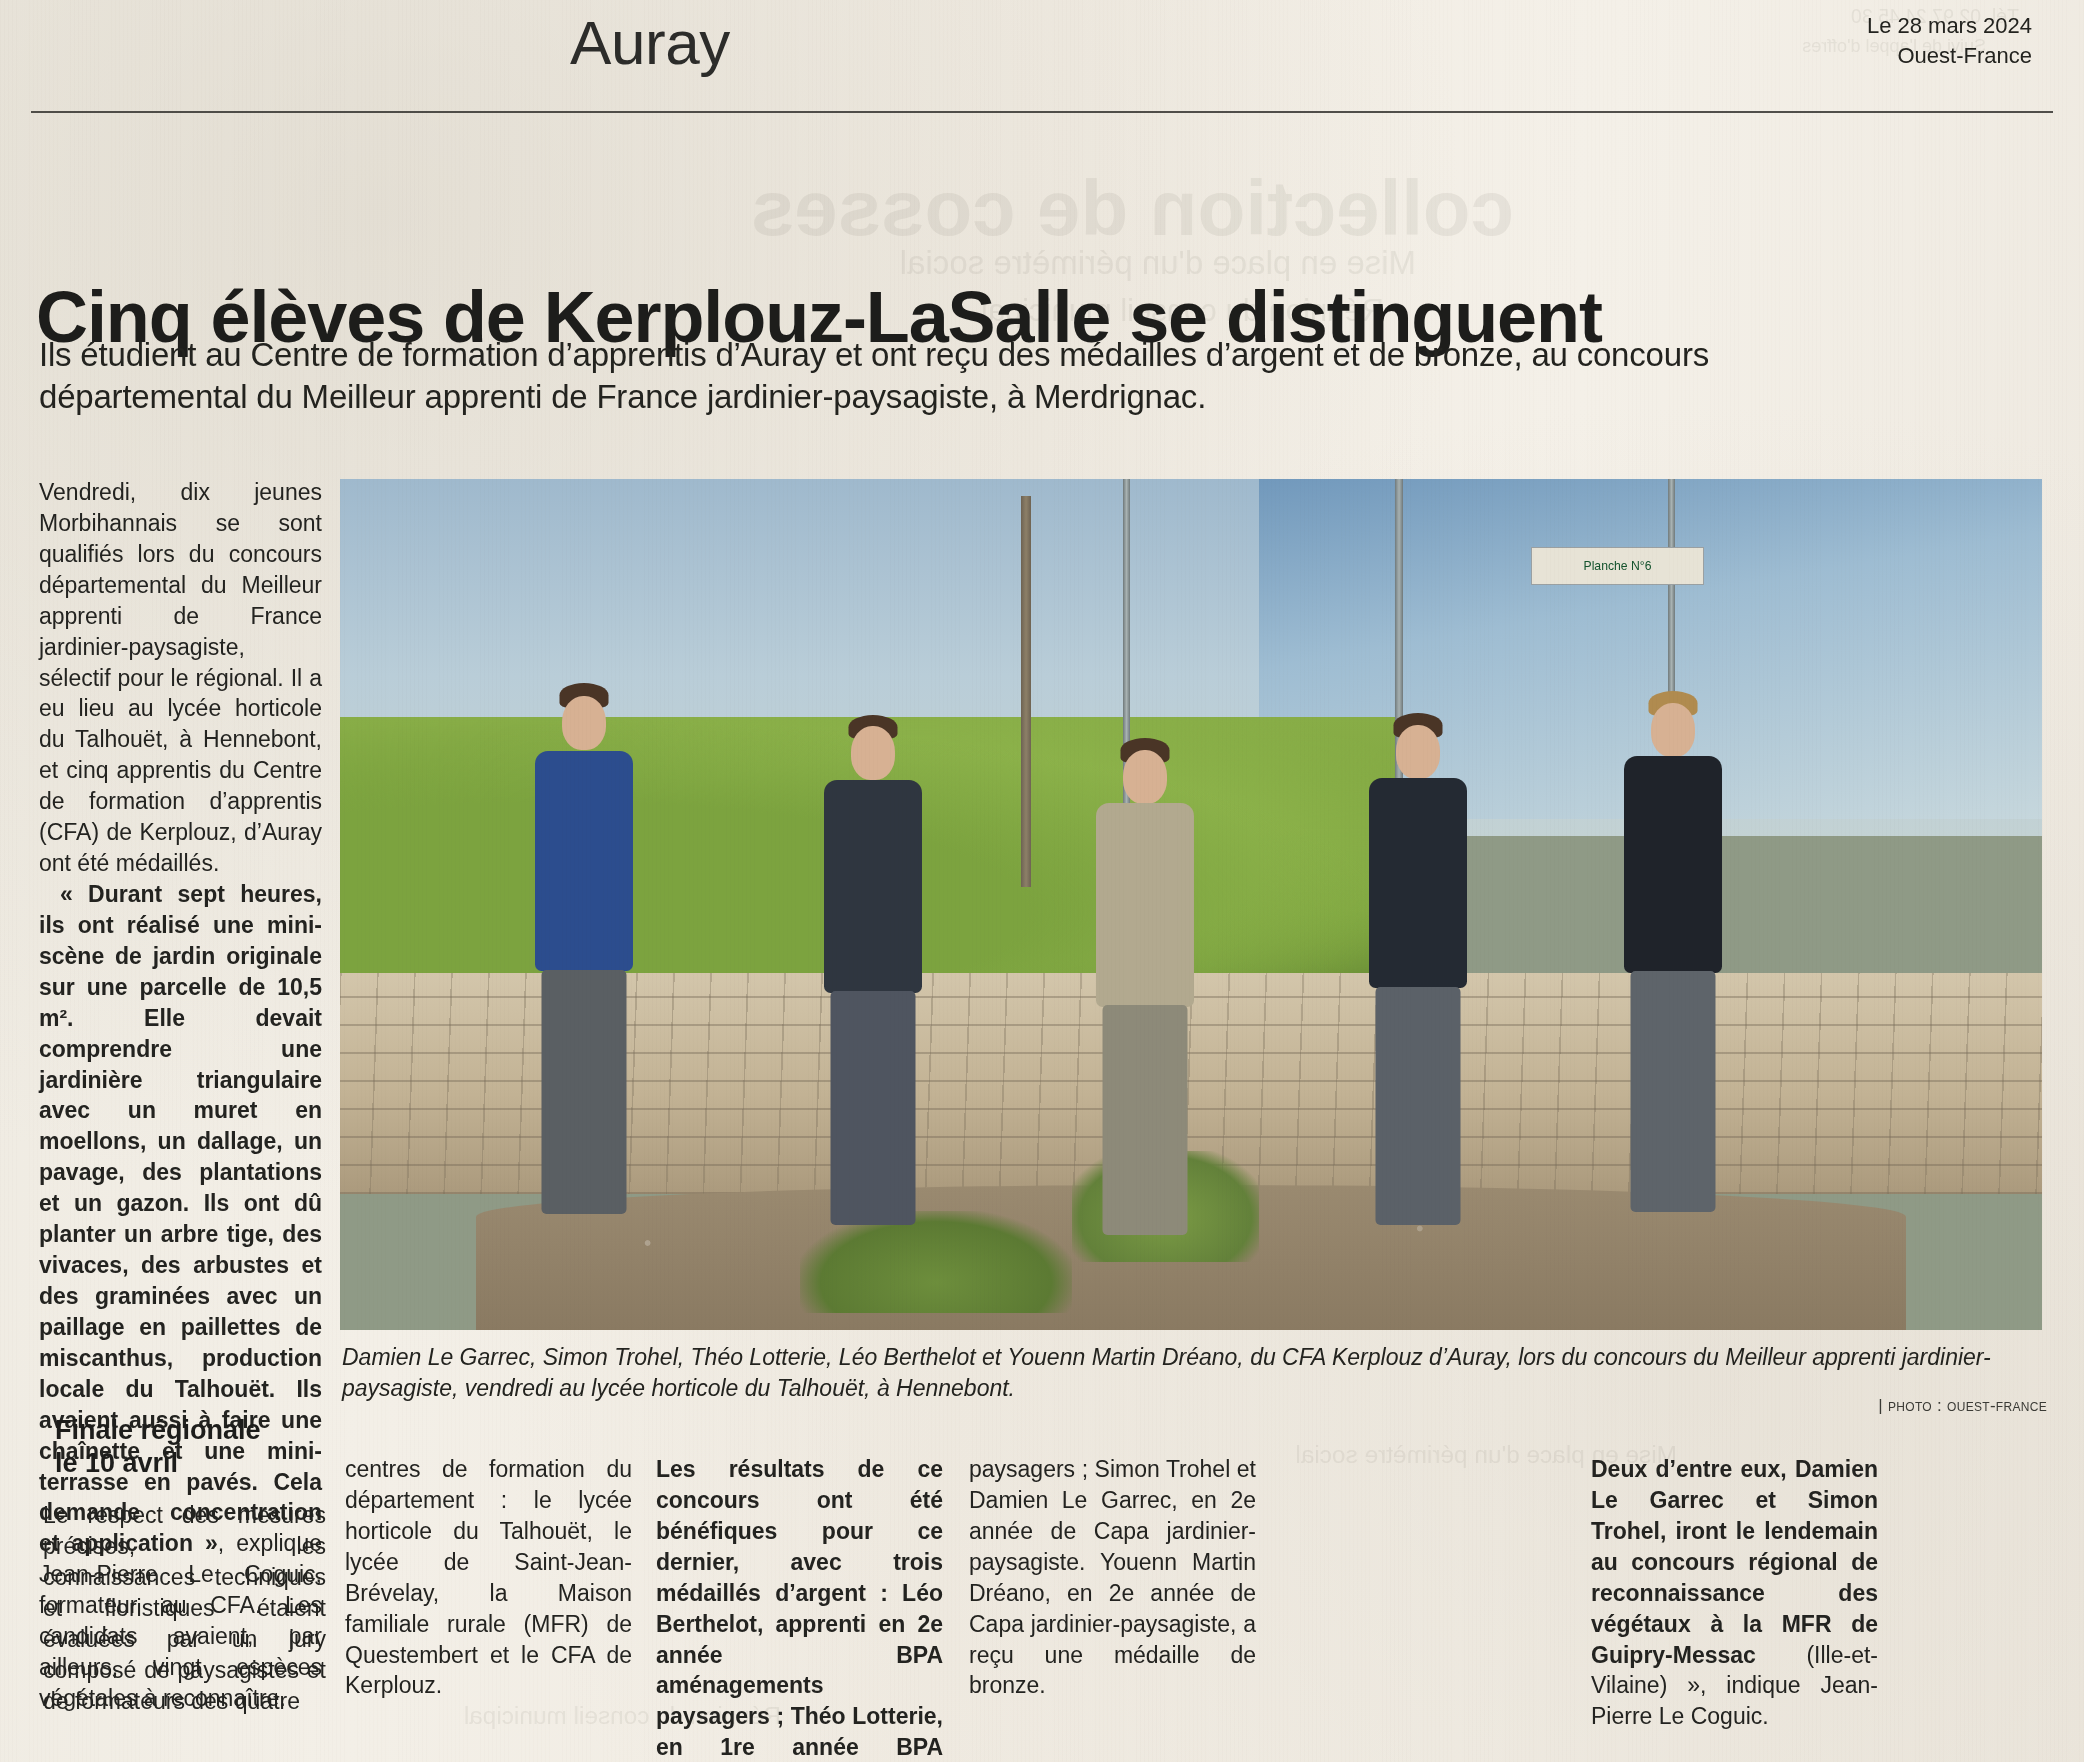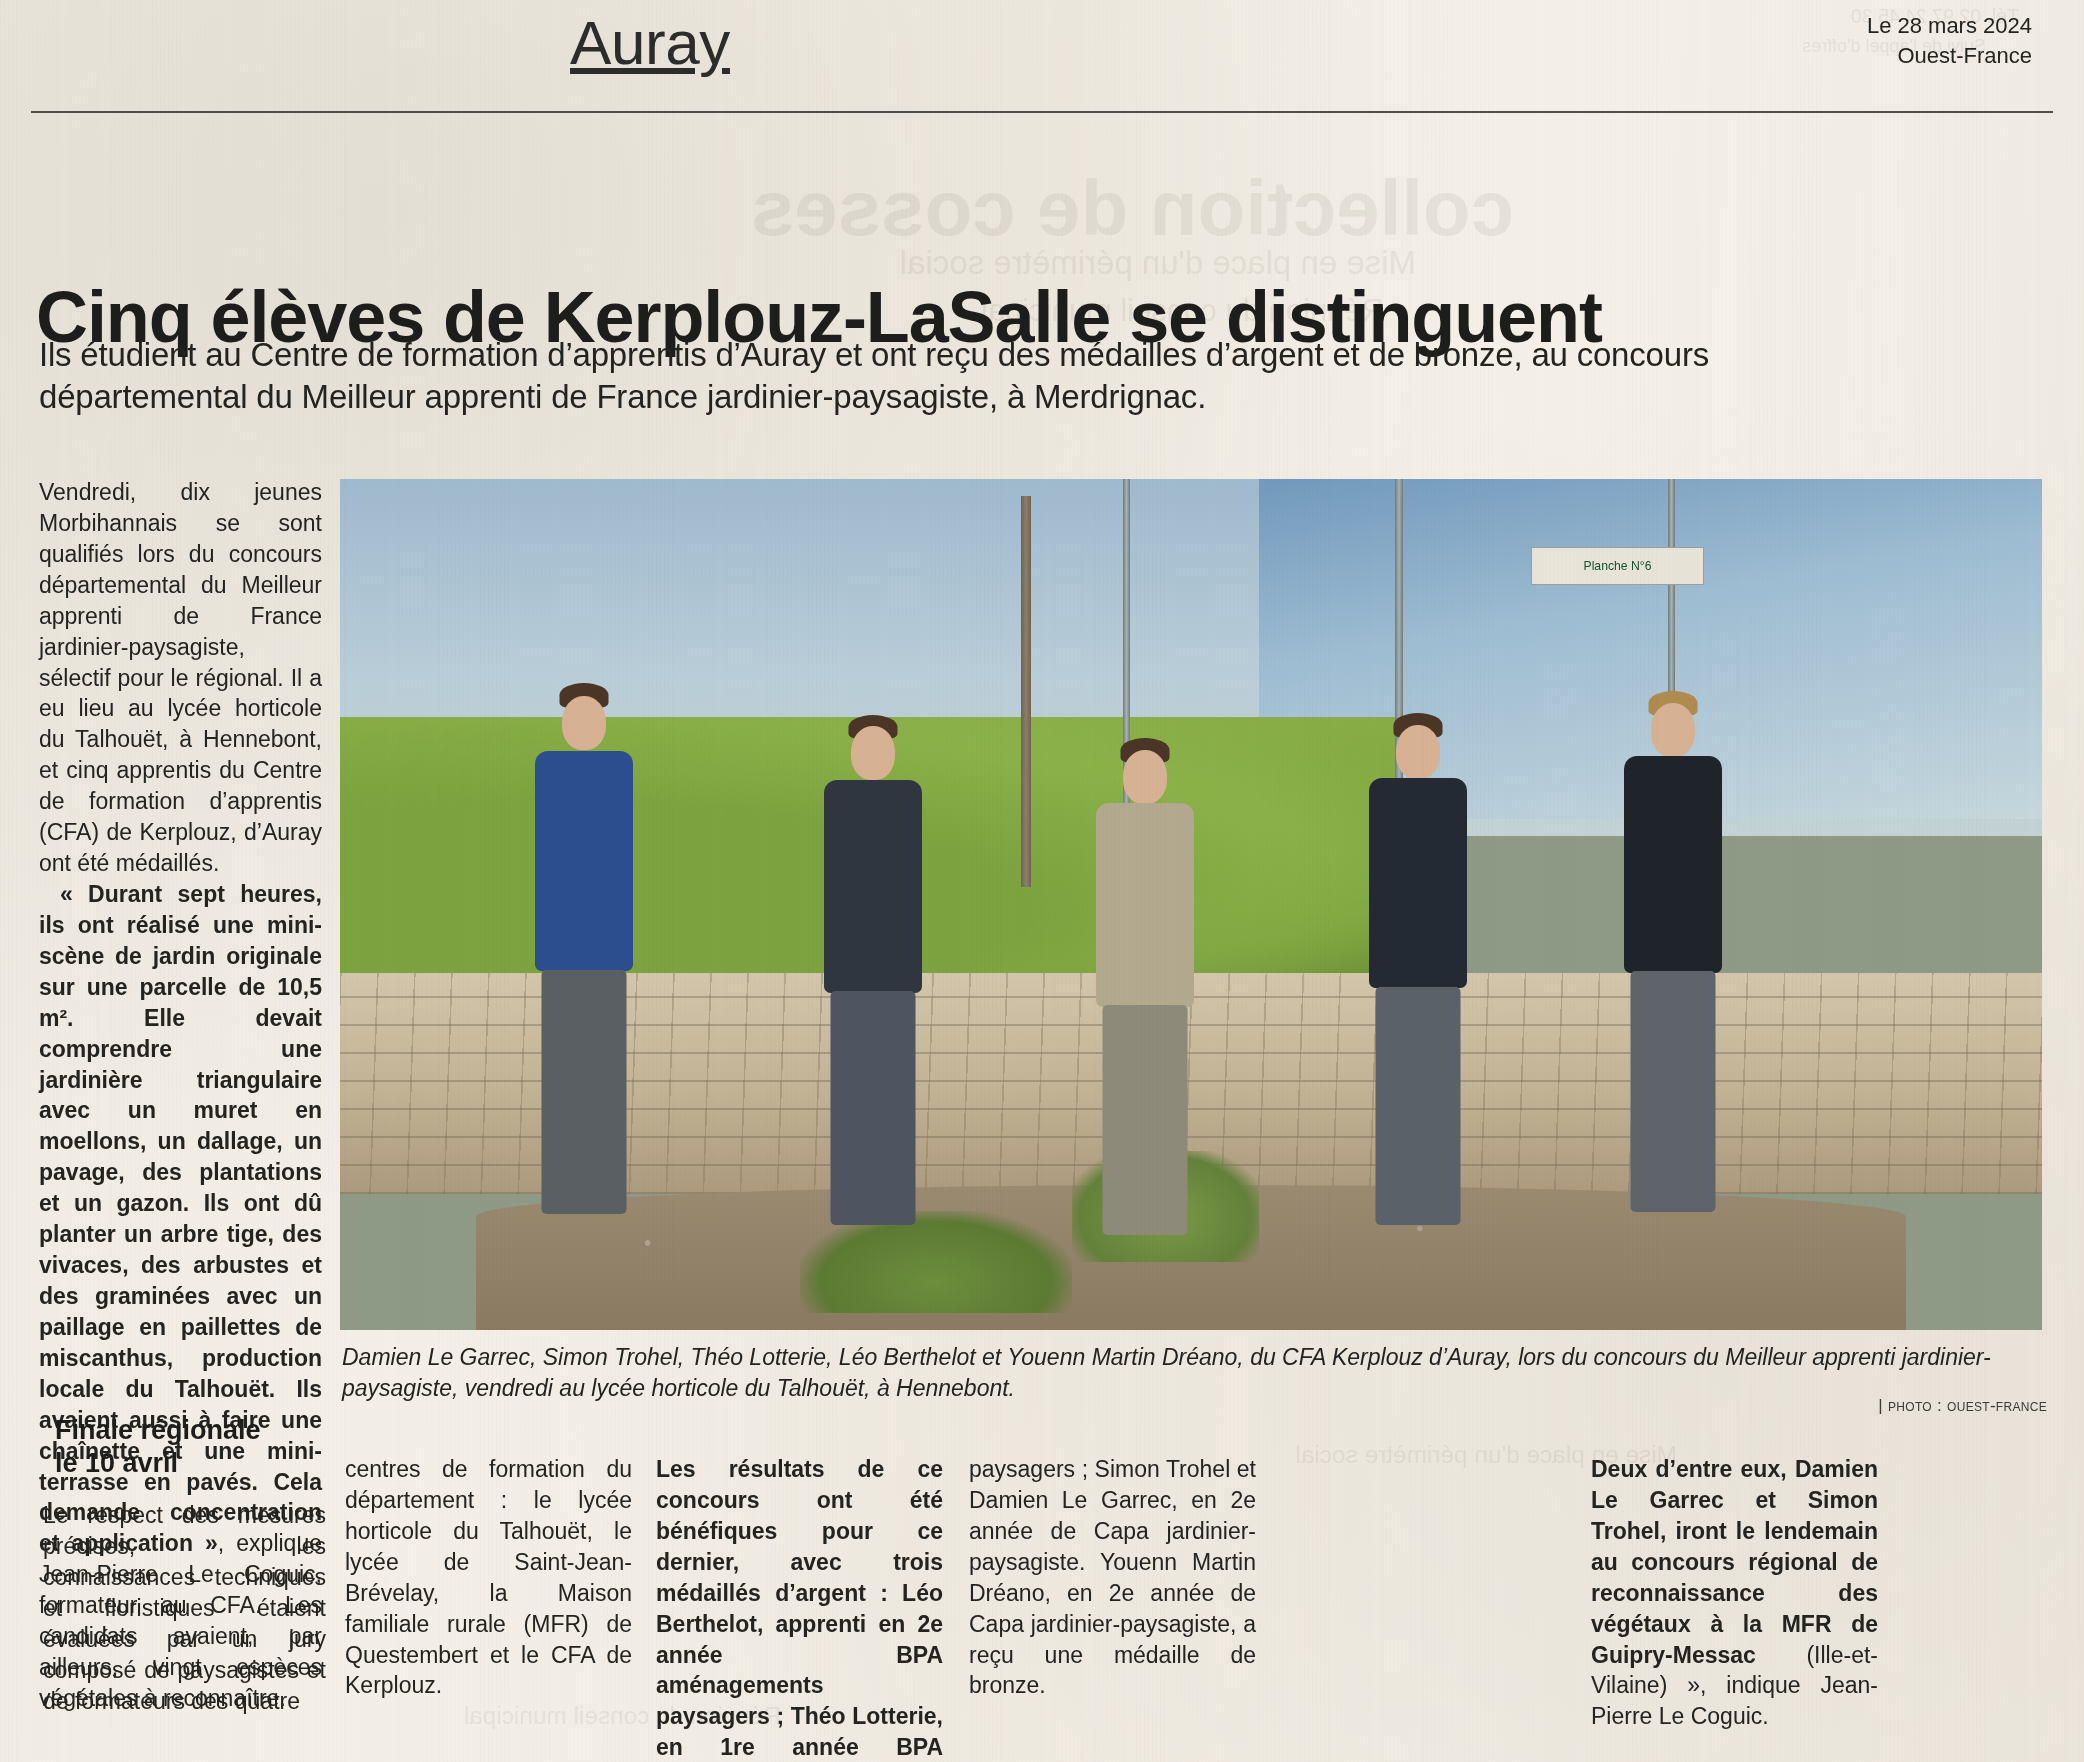--- a/index.html
+++ b/index.html
@@ -59,21 +59,20 @@
     left: 0; right: 0; top: 0;
     height: 119px;
   }
   #section-title {
     position: absolute;
     left: 570px; top: 6.5px;
     font-size: 62px;
     font-weight: 400;
     letter-spacing: -0.4px;
     color: #2c2c2a;
-    text-decoration: underline;
   }
   #dateline {
     position: absolute;
     right: 52px; top: 11.4px;
     text-align: right;
     font-size: 22px;
     line-height: 1.33;
     color: #23231f;
   }
   #rule-top {

